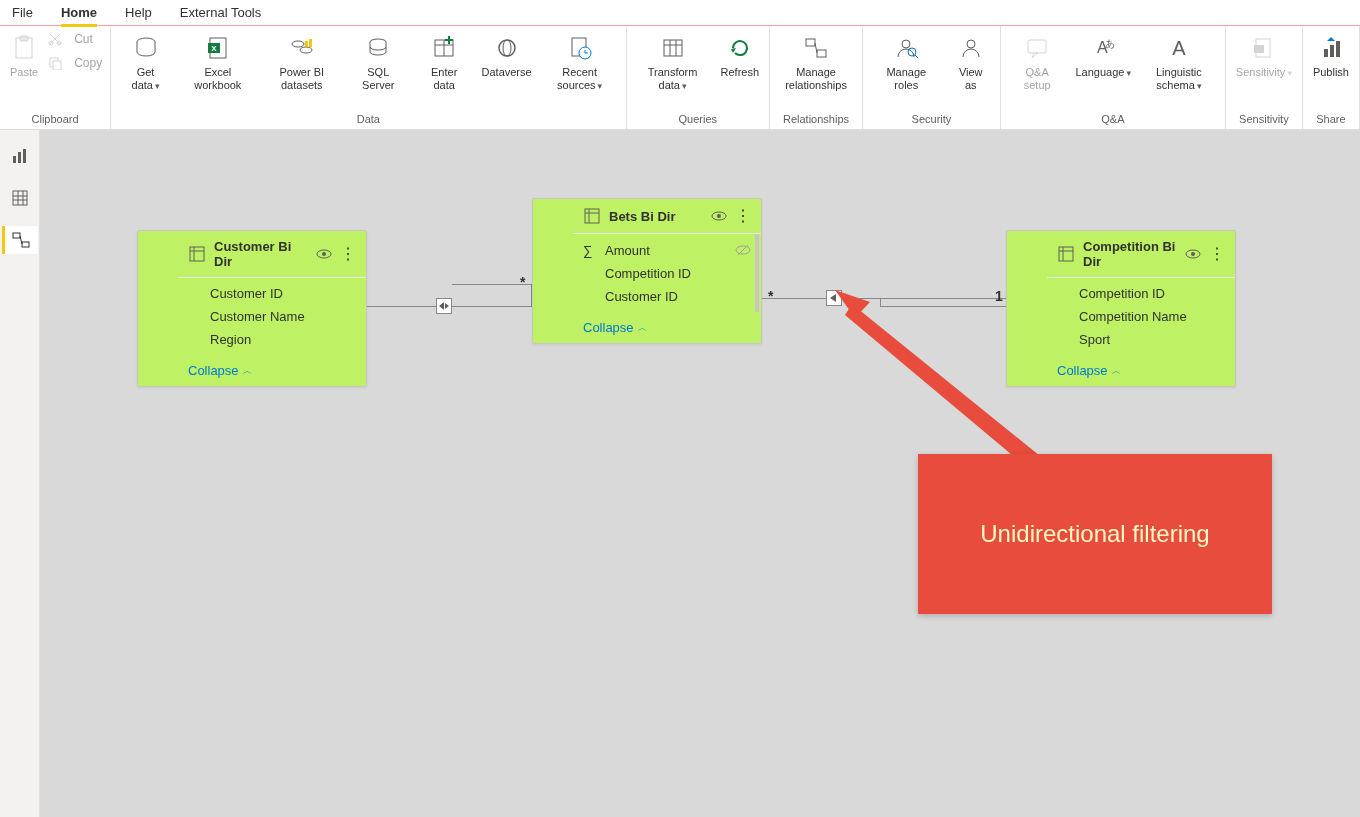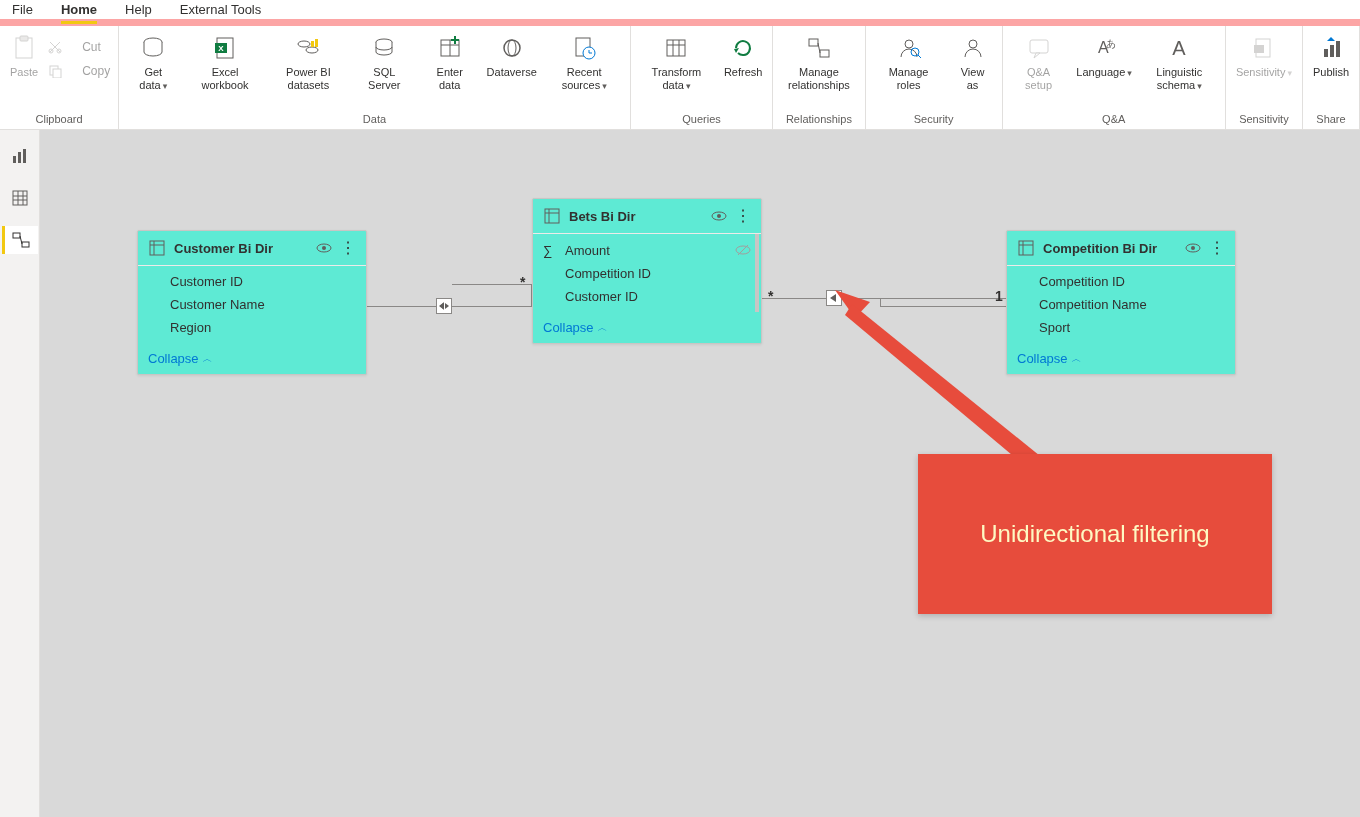--- a/index.html
+++ b/index.html
@@ -1,45 +1,45 @@
 <!DOCTYPE html>
 <html><head>
 <meta charset="utf-8">
 <style>
 * { margin: 0; padding: 0; box-sizing: border-box; font-family: "Segoe UI", Tahoma, sans-serif; }
 body { width: 1360px; height: 817px; background: #fff; overflow: hidden; font-size: 13px; color: #323130; }
 
 
-.menubar { height: 26px; display: flex; align-items: center; background: #fff; border-bottom: 7px solid #fca5a5; padding-left: 12px; gap: 28px; }
+.menubar { height: 26px; display: flex; align-items: center; background: #fff; border-bottom: 1px solid #fca5a5; padding-left: 12px; gap: 28px; }
 .menubar .item { font-size: 13px; cursor: pointer; padding: 4px 0; }
 .menubar .item.active { font-weight: 600; border-bottom: 3px solid #f2c811; margin-bottom: -3px; }
 
 
 .ribbon { height: 104px; display: flex; background: #fff; border-bottom: 1px solid #e1dfdd; }
 .ribbon-group { display: flex; flex-direction: column; justify-content: space-between; border-right: 1px solid #e1dfdd; padding: 4px 4px 2px 4px; }
 .ribbon-group-items { display: flex; gap: 0; }
 .ribbon-group-label { text-align: center; font-size: 11px; color: #605e5c; padding-bottom: 2px; }
 .ribbon-btn { display: flex; flex-direction: column; align-items: center; justify-content: flex-start; padding: 2px 6px; min-width: 40px; cursor: pointer; font-size: 11px; line-height: 1.2; text-align: center; }
 .ribbon-btn .icon { height: 32px; display: flex; align-items: center; justify-content: center; }
 .ribbon-btn .lbl { margin-top: 2px; max-width: 72px; }
 .ribbon-btn.disabled { opacity: 0.45; cursor: default; }
 .ribbon-col { display: flex; flex-direction: column; gap: 2px; padding: 2px 4px; }
-.ribbon-small { display: flex; align-items: flex-end; gap: 20px; font-size: 12px; height: 22px; cursor: pointer; }
+.ribbon-small { display: flex; align-items: flex-start; gap: 12px; font-size: 12px; height: 22px; cursor: pointer; }
 .ribbon-small.disabled { opacity: 0.45; cursor: default; }
 
 
 .leftnav { position: absolute; top: 130px; left: 0; width: 40px; height: calc(100% - 130px); background: #f3f2f1; display: flex; flex-direction: column; align-items: center; gap: 14px; padding-top: 12px; border-right: 1px solid #e1dfdd; }
 .leftnav .navbtn { width: 36px; height: 28px; display: flex; align-items: center; justify-content: center; cursor: pointer; }
 .leftnav .navbtn.active { border-left: 3px solid #f2c811; background: #fff; }
 
 
 .canvas { position: absolute; top: 130px; left: 40px; right: 0; bottom: 0; background: #d9d9d9; overflow: hidden; }
 
 
-.tablecard { position: absolute; width: 230px; background: #5eead4; border: 1px solid #c8c6c4; border-radius: 2px; box-shadow: 0 1px 3px rgba(0,0,0,0.08); }
+.tablecard { position: absolute; width: 230px; background: #bef264; border: 1px solid #c8c6c4; border-radius: 2px; box-shadow: 0 1px 3px rgba(0,0,0,0.08); padding-left: 40px; }
 .tablecard .hdr { display: flex; align-items: center; padding: 8px 10px; border-bottom: 1px solid #edebe9; gap: 8px; }
 .tablecard .hdr .title { font-weight: 600; font-size: 13px; flex: 1; }
 .tablecard .fields { padding: 4px 0; }
 .tablecard .field { display: flex; align-items: center; gap: 8px; padding: 4px 10px 4px 32px; font-size: 13px; position: relative; }
 .tablecard .field .ficon { position: absolute; left: 10px; }
 .tablecard .collapse { padding: 8px 10px; color: #0078d4; font-size: 13px; cursor: pointer; display:flex; align-items:center; gap:4px;}
 
 
 .rel-line { position: absolute; height: 1px; background: #8a8886; }
 .rel-box { position: absolute; width: 16px; height: 16px; background: #fff; border: 1px solid #8a8886; display: flex; align-items: center; justify-content: center; font-size: 11px; }

